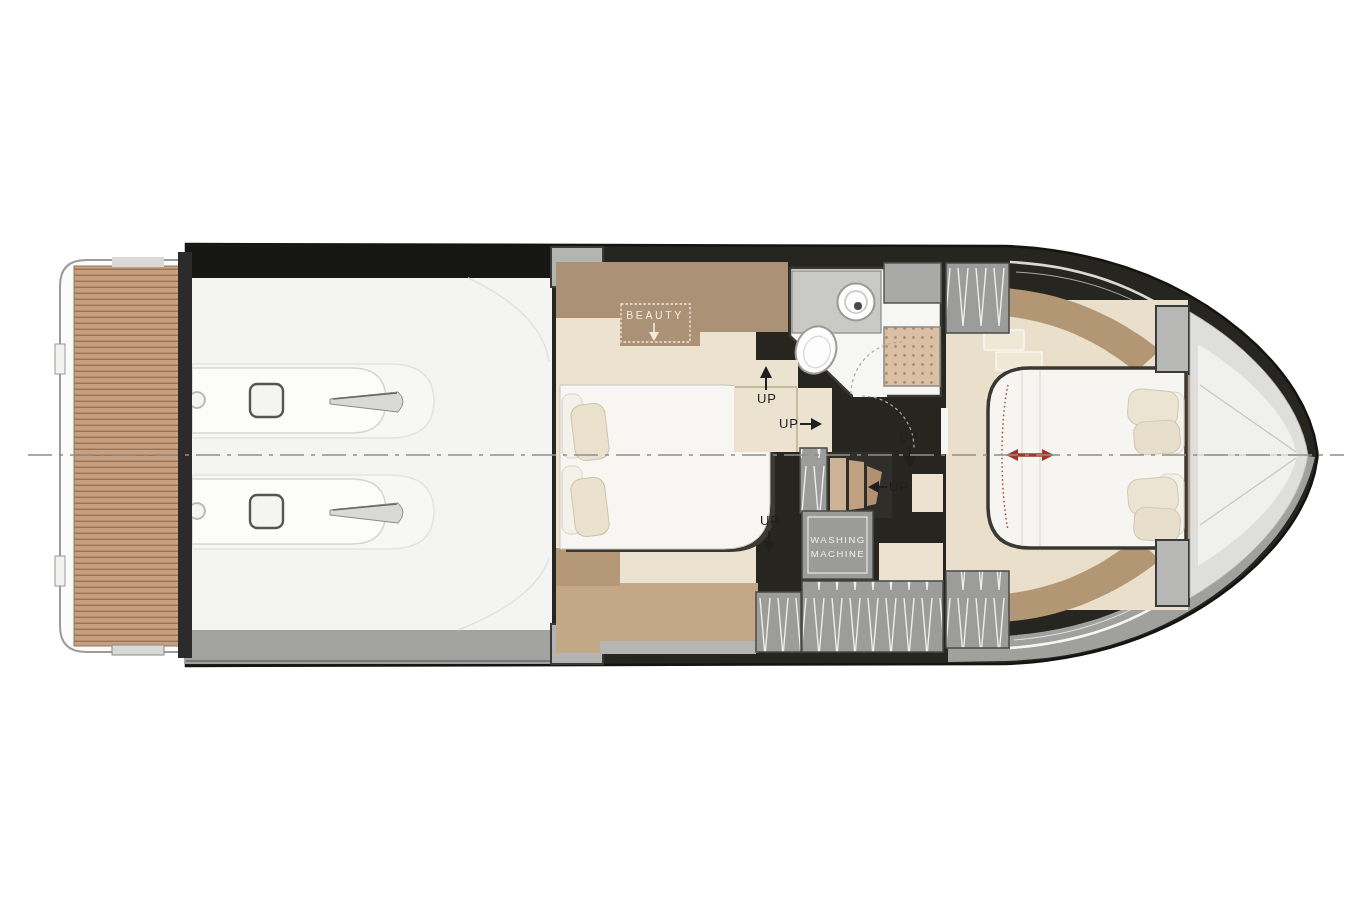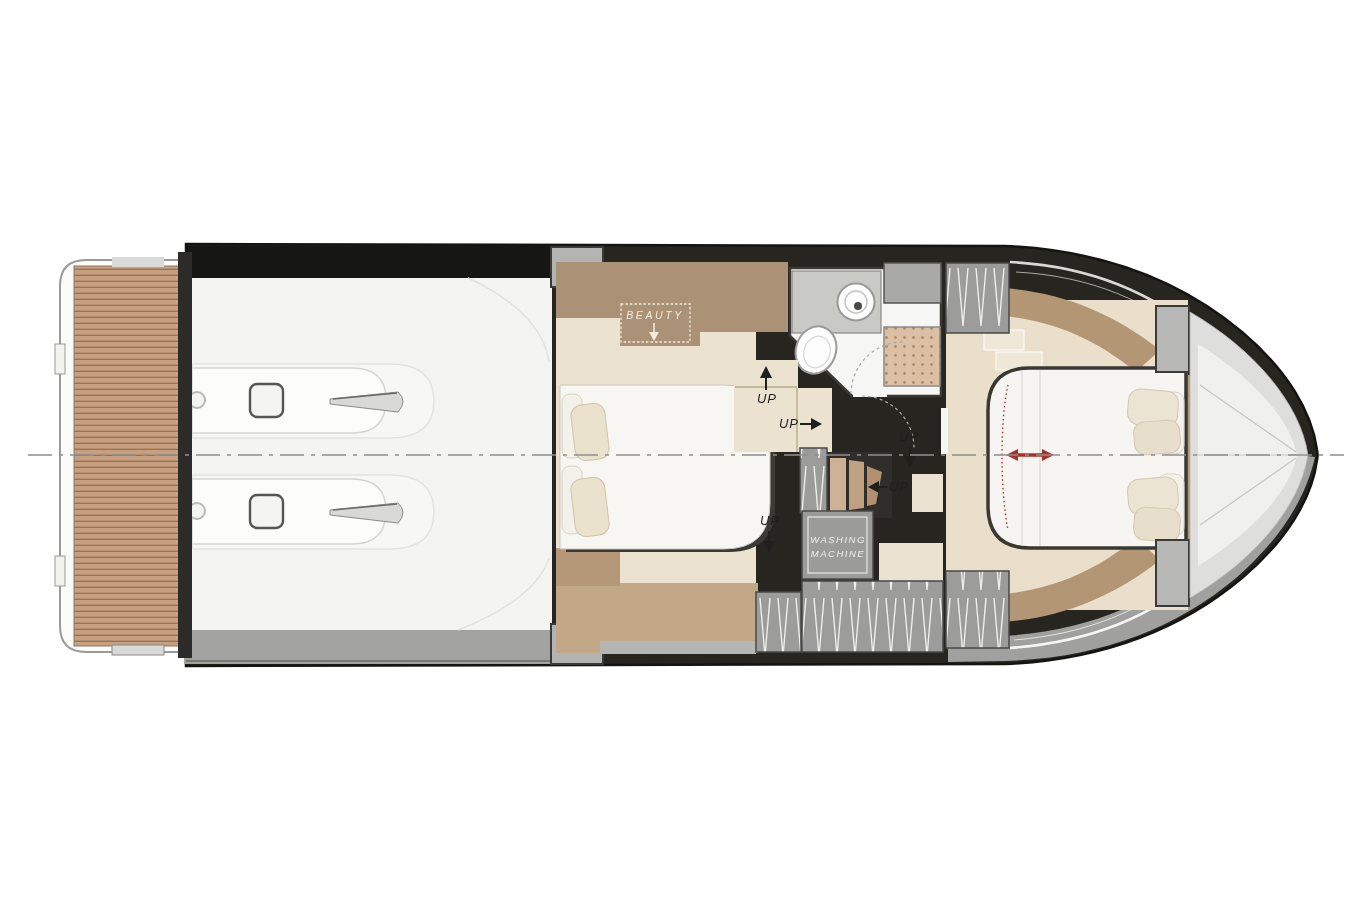--- a/index.html
+++ b/index.html
@@ -1,17 +1,17 @@
 <!DOCTYPE html>
 <html><head>
 <meta charset="utf-8">
 <style>
   html,body{margin:0;padding:0;background:#ffffff;}
   .stage{position:relative;width:1366px;height:872px;background:#ffffff;overflow:hidden;
-         font-family:"Liberation Sans",sans-serif;font-style:italic;}
+         font-family:"Liberation Sans",sans-serif;}
   svg{position:absolute;left:0;top:0;}
   .lbl-up{font-family:"Liberation Sans",sans-serif;font-size:13px;letter-spacing:1px;
           fill:#1f1f1d;text-anchor:middle;}
   .lbl-beauty{font-family:"Liberation Sans",sans-serif;font-size:10.5px;letter-spacing:2.6px;
           fill:#f3ecdc;text-anchor:middle;}
   .lbl-wash{font-family:"Liberation Sans",sans-serif;font-size:9.5px;letter-spacing:1.5px;
           fill:#f0efec;text-anchor:middle;}
 </style>
 </head>
 <body>

